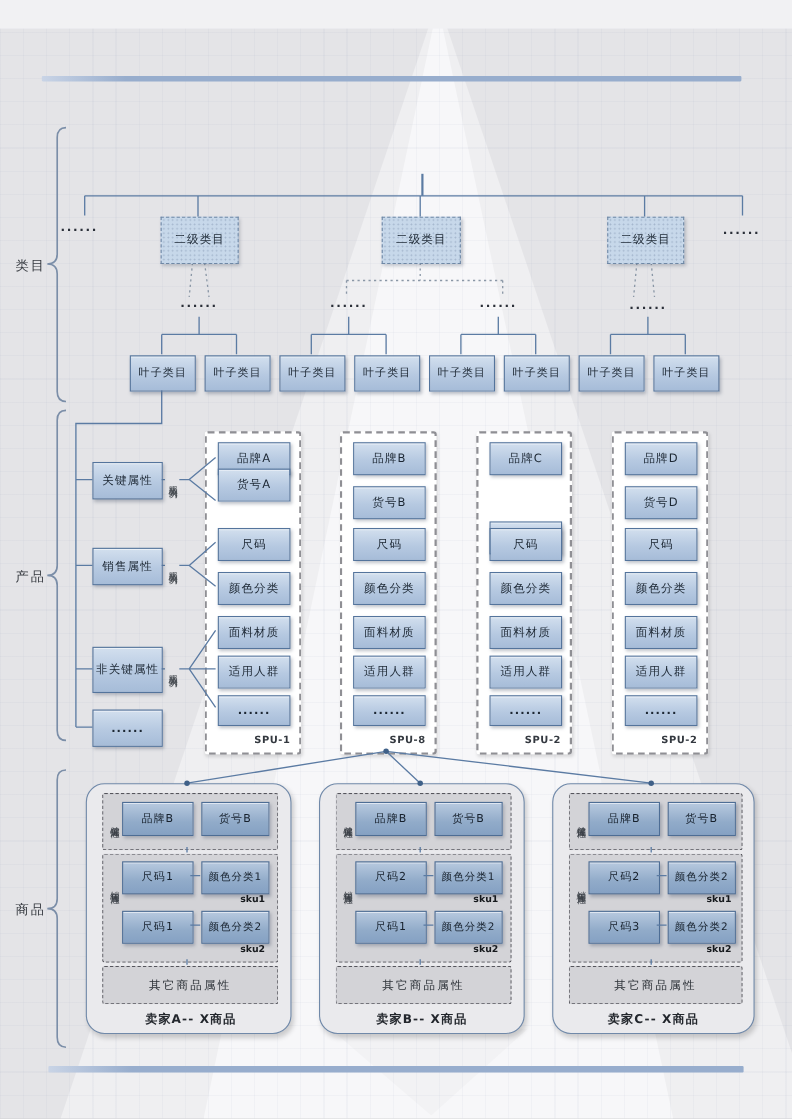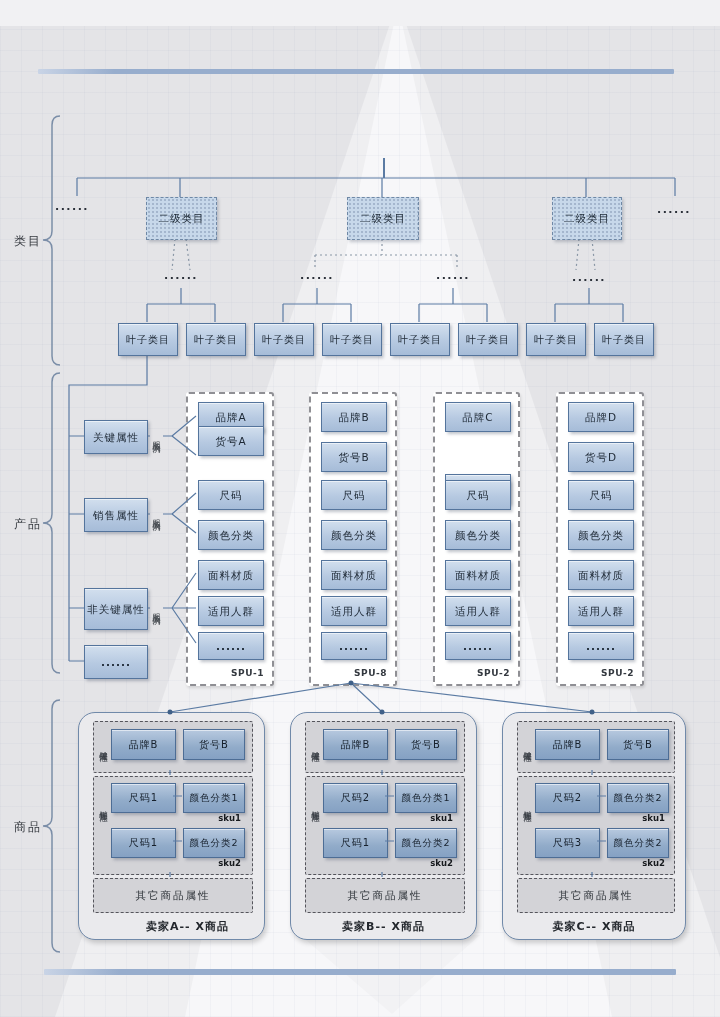--- a/index.html
+++ b/index.html
@@ -167,21 +167,21 @@
     <div class="nb nb3" style="left:104px;top:16px;width:60px;height:29px;">货号B</div>
     <div class="sect" style="left:14px;top:63px;width:158px;height:97px;"></div>
     <div class="vtext" style="left:16px;top:68px;width:14px;height:50px;font-size:8.5px;line-height:11px;">销售属性</div>
     <div class="nb nb3" style="left:32px;top:70px;width:63px;height:28px;">尺码1</div>
     <div class="nb nb3" style="left:104px;top:70px;width:60px;height:28px;font-size:9.5px;">颜色分类1</div>
     <div class="sku-tag" style="left:104px;top:100px;width:58px;">sku1</div>
     <div class="nb nb3" style="left:32px;top:115px;width:63px;height:28px;">尺码1</div>
     <div class="nb nb3" style="left:104px;top:115px;width:60px;height:28px;font-size:9.5px;">颜色分类2</div>
     <div class="sku-tag" style="left:104px;top:145px;width:58px;">sku2</div>
     <div class="sect other-sect" style="left:14px;top:165px;width:158px;height:33px;">其它商品属性</div>
-    <div class="seller" style="left:16px;top:206px;width:185px;text-align:center;">卖家A-- X商品</div>
+    <div class="seller" style="left:2px;top:206px;width:185px;text-align:center;">卖家A-- X商品</div>
   </div>
 
   <div class="card" style="left:290px;top:712px;width:185px;height:226px;">
     <div class="sect" style="left:14px;top:8px;width:158px;height:50px;"></div>
     <div class="vtext" style="left:16px;top:10px;width:14px;height:46px;font-size:8.5px;line-height:11px;">关键属性</div>
     <div class="nb nb3" style="left:32px;top:16px;width:63px;height:29px;">品牌B</div>
     <div class="nb nb3" style="left:104px;top:16px;width:60px;height:29px;">货号B</div>
     <div class="sect" style="left:14px;top:63px;width:158px;height:97px;"></div>
     <div class="vtext" style="left:16px;top:68px;width:14px;height:50px;font-size:8.5px;line-height:11px;">销售属性</div>
     <div class="nb nb3" style="left:32px;top:70px;width:63px;height:28px;">尺码2</div>

